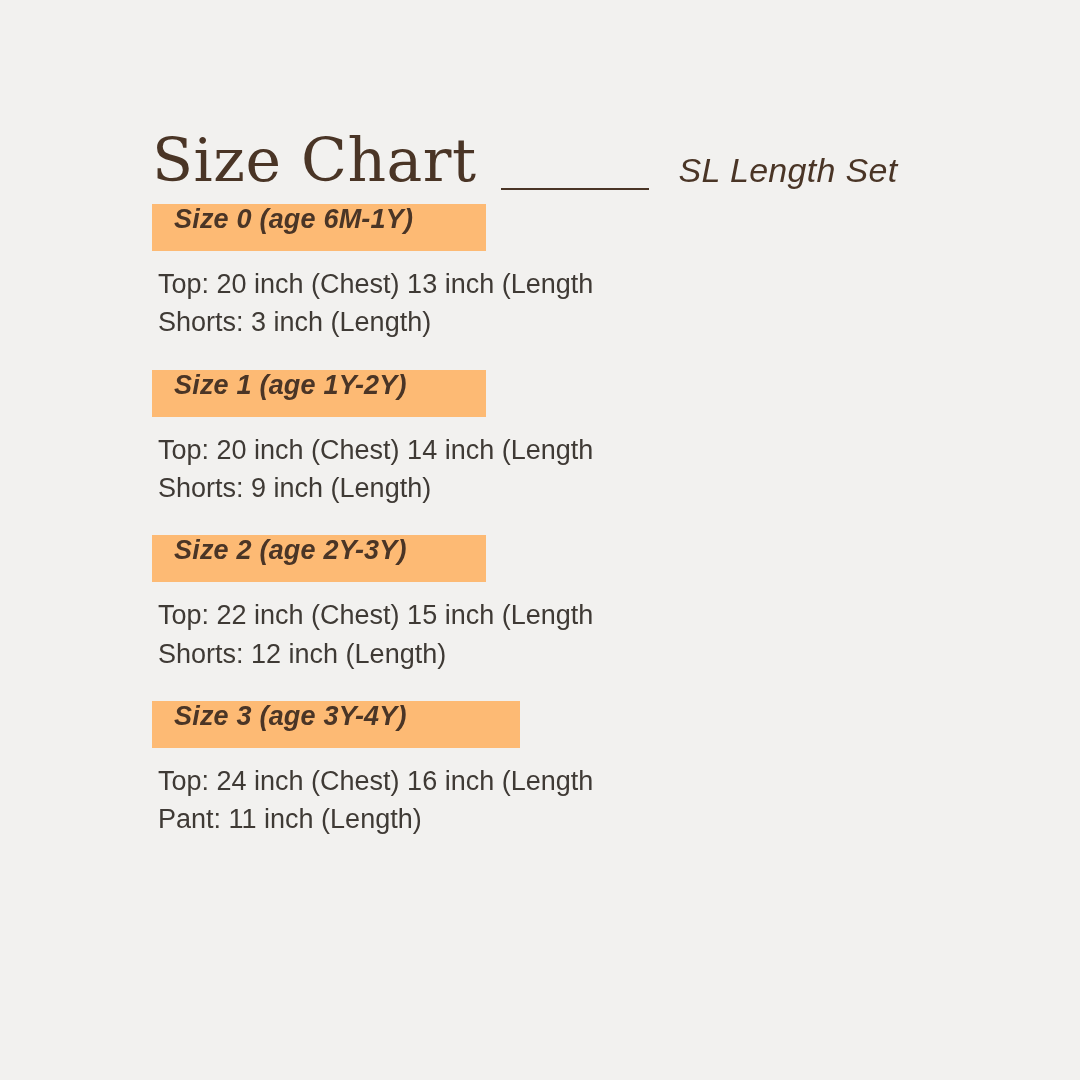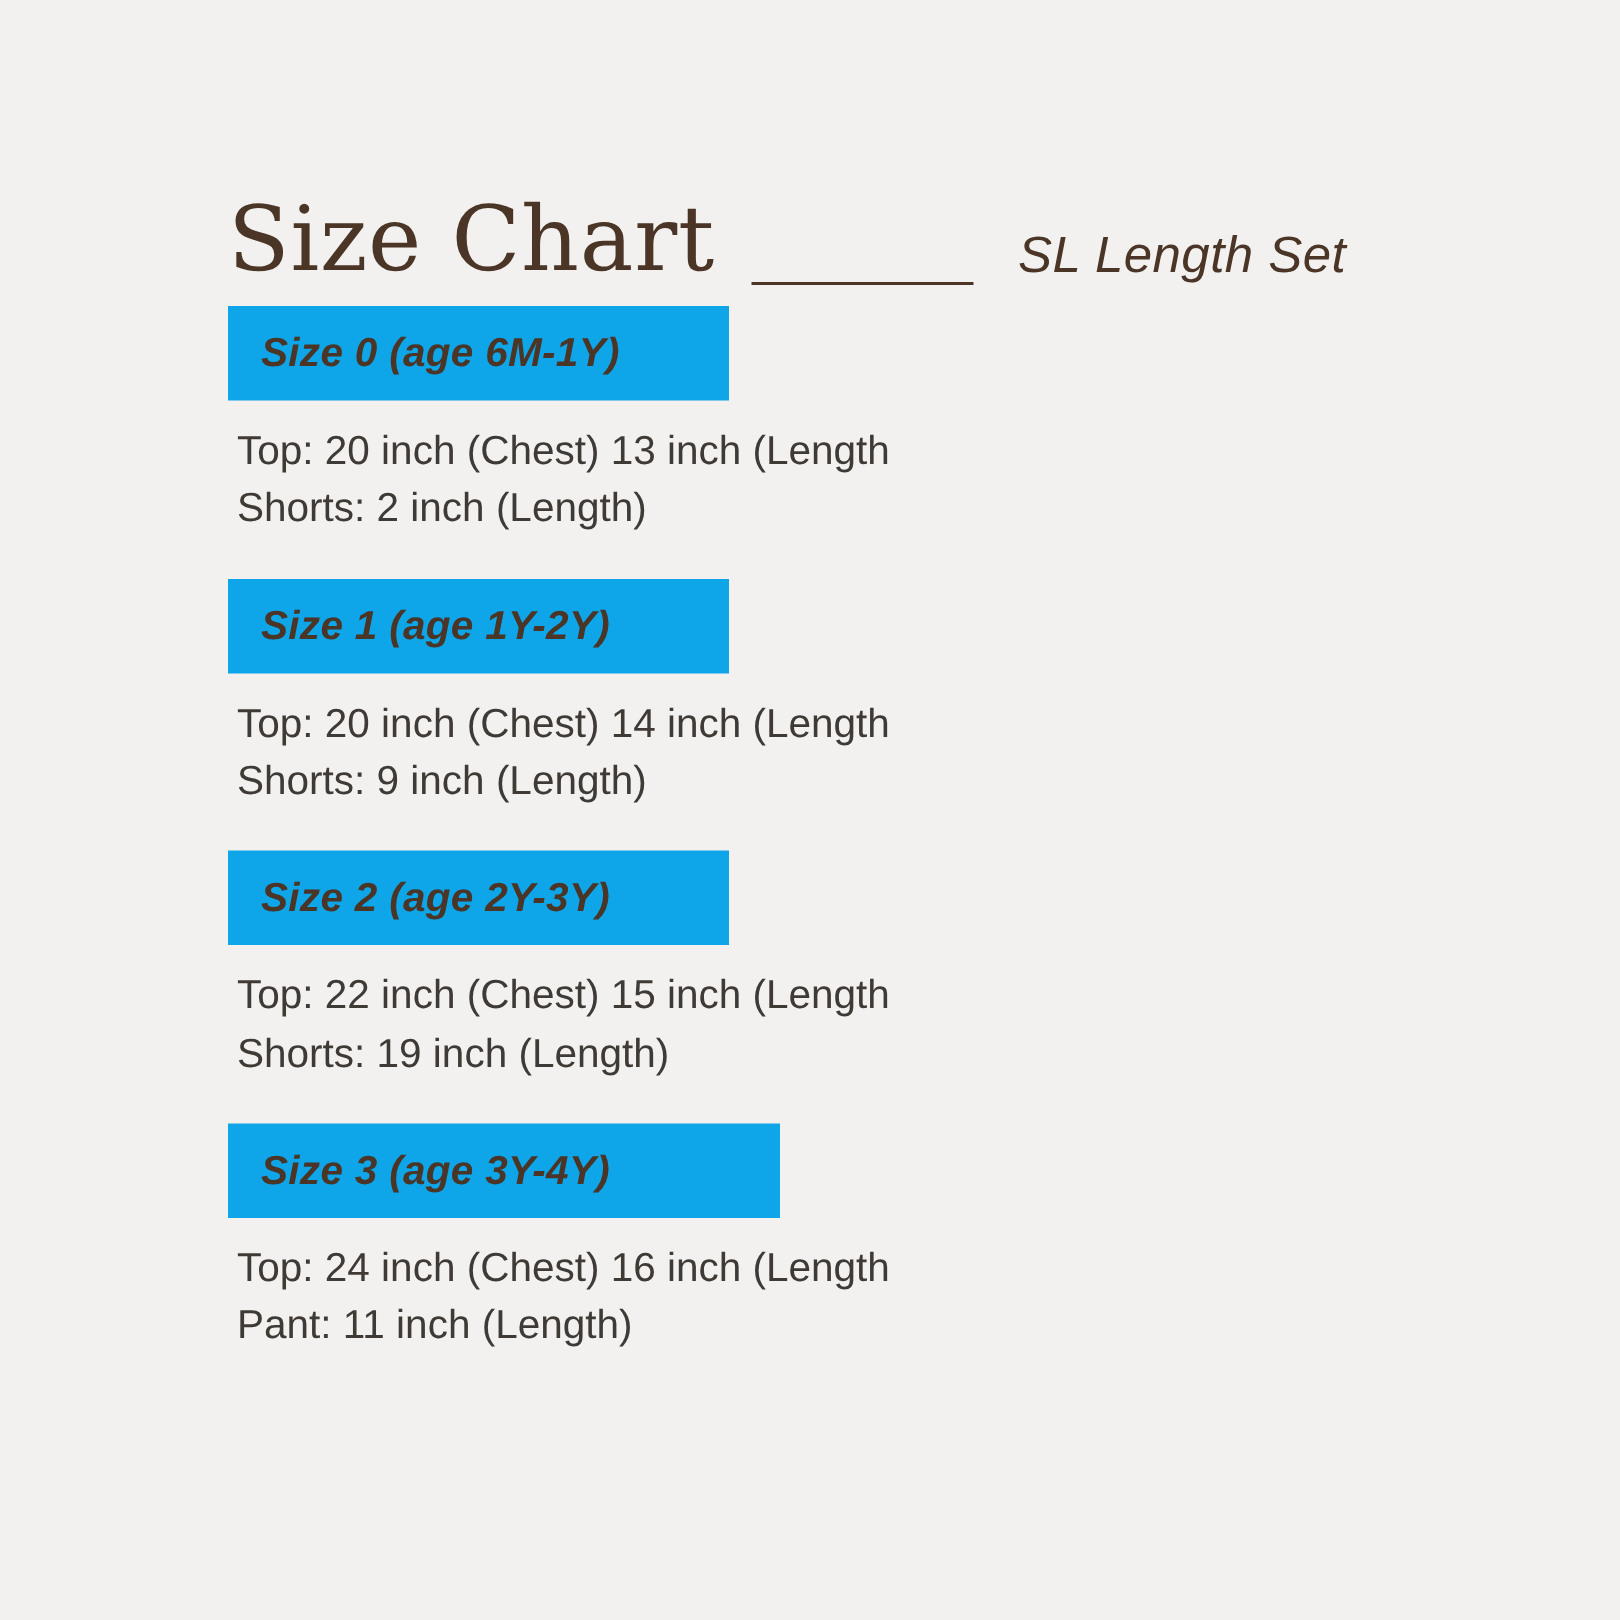--- a/index.html
+++ b/index.html
@@ -63,22 +63,22 @@
     position: absolute;
     left: 152px;
     top: 204px;
     width: 820px;
   }
   .block {
     margin-bottom: 28px;
   }
   .size-band {
     display: inline-block;
-    background: #0ea5e9;
-    padding: 16px 24px 16px 22px;
+    background: #fdba74;
+    padding: 0 24px 16px 22px;
     box-sizing: border-box;
   }
   .size-band-text {
     font-family: "Liberation Sans", sans-serif;
     font-weight: bold;
     font-style: italic;
     font-size: 27px;
     color: #4a3526;
     letter-spacing: 0.2px;
     white-space: nowrap;
@@ -113,41 +113,41 @@
   </div>
 
   <div class="blocks">
 
     <div class="block">
       <div class="size-band band-w0">
         <span class="size-band-text">Size 0 (age 6M-1Y)</span>
       </div>
       <div class="details">
         <div class="detail-line">Top: 20 inch (Chest)  13 inch (Length</div>
-        <div class="detail-line">Shorts: 2 inch (Length)</div>
+        <div class="detail-line">Shorts: 3 inch (Length)</div>
       </div>
     </div>
 
     <div class="block">
       <div class="size-band band-w1">
         <span class="size-band-text">Size 1 (age 1Y-2Y)</span>
       </div>
       <div class="details">
         <div class="detail-line">Top: 20 inch (Chest)  14 inch (Length</div>
         <div class="detail-line">Shorts: 9 inch (Length)</div>
       </div>
     </div>
 
     <div class="block">
       <div class="size-band band-w2">
         <span class="size-band-text">Size 2 (age 2Y-3Y)</span>
       </div>
       <div class="details">
         <div class="detail-line">Top: 22 inch (Chest)  15 inch (Length</div>
-        <div class="detail-line">Shorts: 19 inch (Length)</div>
+        <div class="detail-line">Shorts: 12 inch (Length)</div>
       </div>
     </div>
 
     <div class="block">
       <div class="size-band band-w3">
         <span class="size-band-text">Size 3 (age 3Y-4Y)</span>
       </div>
       <div class="details">
         <div class="detail-line">Top: 24 inch (Chest)  16 inch (Length</div>
         <div class="detail-line">Pant: 11 inch (Length)</div>

